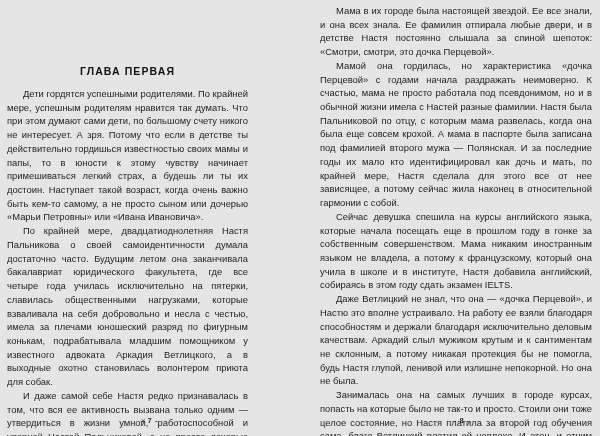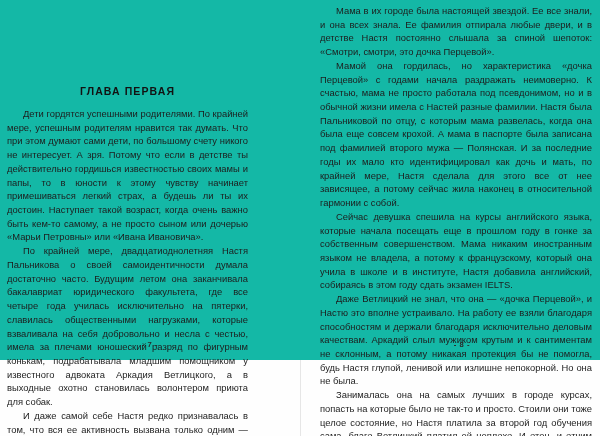--- a/index.html
+++ b/index.html
@@ -16,23 +16,23 @@
   }
   #spread {
     position: relative;
     width: 600px;
     height: 436px;
     background: #fefefe;
     display: flex;
   }
   .page {
     position: relative;
-    height: 360px;
+    height: 436px;
     box-sizing: border-box;
-    background: #14b8a6;
+    background: #e5e5e5;
   }
   #page-left {
     width: 300px;
     padding: 0 52px 0 7px;
   }
   #page-right {
     width: 300px;
     padding: 0 8px 0 20px;
   }
   .gutter {
@@ -42,21 +42,21 @@
     width: 1px;
     height: 436px;
     background: #e6e6e6;
   }
   .chapter-title {
     font-size: 10.5px;
     font-weight: bold;
     letter-spacing: 1.1px;
     text-align: center;
     margin: 0;
-    padding-top: 84px;
+    padding-top: 64px;
     padding-bottom: 0;
     line-height: 14px;
     color: #121212;
   }
   .body-block {
     margin: 0;
     padding: 0;
   }
   p.para {
     margin: 0;

